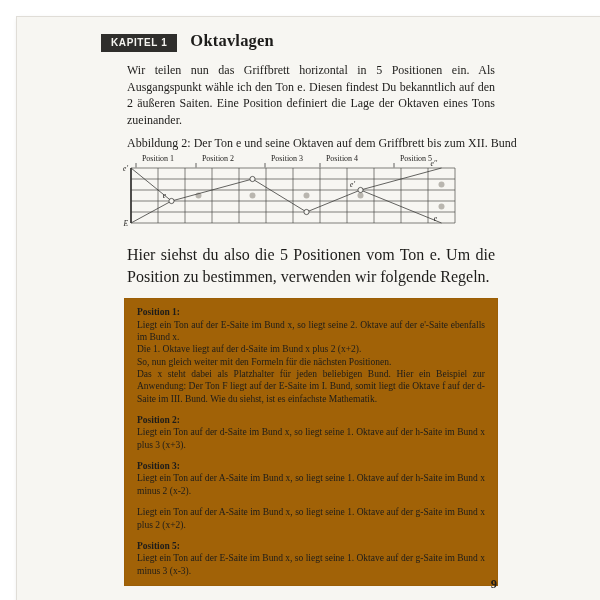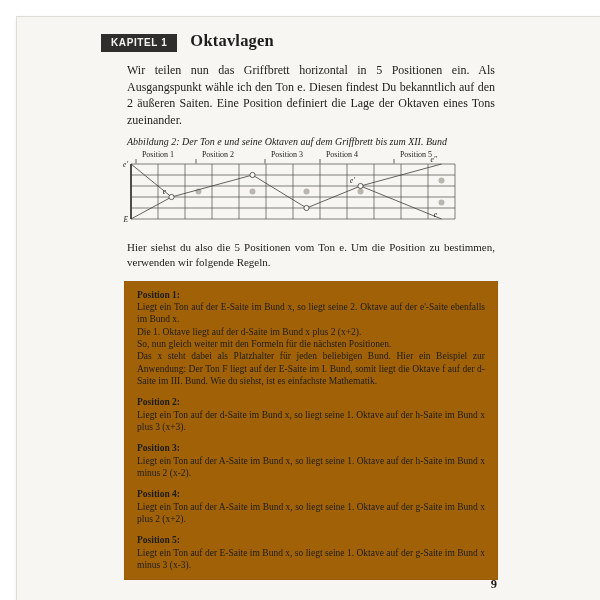--- a/index.html
+++ b/index.html
@@ -44,32 +44,31 @@
     letter-spacing: 0.2px;
   }
   .intro {
     margin: 10px 106px 0 110px;
     font-size: 12px;
     line-height: 1.38;
     text-align: justify;
   }
   .caption {
     margin: 8px 0 0 110px;
-    font-size: 10px;
-    font-style: italic;
+    font-size: 12px;
   }
   .figure {
     margin: 3px 0 0 100px;
     width: 344px;
     text-align: right;
   }
   .figure svg { display: block; }
   .after {
     margin: 6px 106px 0 110px;
-    font-size: 11px;
+    font-size: 16px;
     line-height: 1.38;
     text-align: justify;
   }
   .rules {
     margin: 10px 0 0 107px;
     width: 374px;
     box-sizing: border-box;
     padding: 8px 13px 9px 13px;
     background: #a16207;
     box-shadow: inset 0 0 0 1px rgba(0,0,0,0.03);
@@ -203,21 +202,20 @@
     </div>
     <div class="rule-section">
       <p class="rule-head">Position 2:</p>
       <p class="rule-line">Liegt ein Ton auf der d-Saite im Bund x, so liegt seine 1. Oktave auf der h-Saite im Bund x plus 3 (x+3).</p>
     </div>
     <div class="rule-section">
       <p class="rule-head">Position 3:</p>
       <p class="rule-line">Liegt ein Ton auf der A-Saite im Bund x, so liegt seine 1. Oktave auf der h-Saite im Bund x minus 2 (x-2).</p>
     </div>
     <div class="rule-section">
-      <p class="rule-head">Position 4:</p>
       <p class="rule-line">Liegt ein Ton auf der A-Saite im Bund x, so liegt seine 1. Oktave auf der g-Saite im Bund x plus 2 (x+2).</p>
     </div>
     <div class="rule-section">
       <p class="rule-head">Position 5:</p>
       <p class="rule-line">Liegt ein Ton auf der E-Saite im Bund x, so liegt seine 1. Oktave auf der g-Saite im Bund x minus 3 (x-3).</p>
     </div>
   </section>
 
   <div class="page-number">9</div>
 

